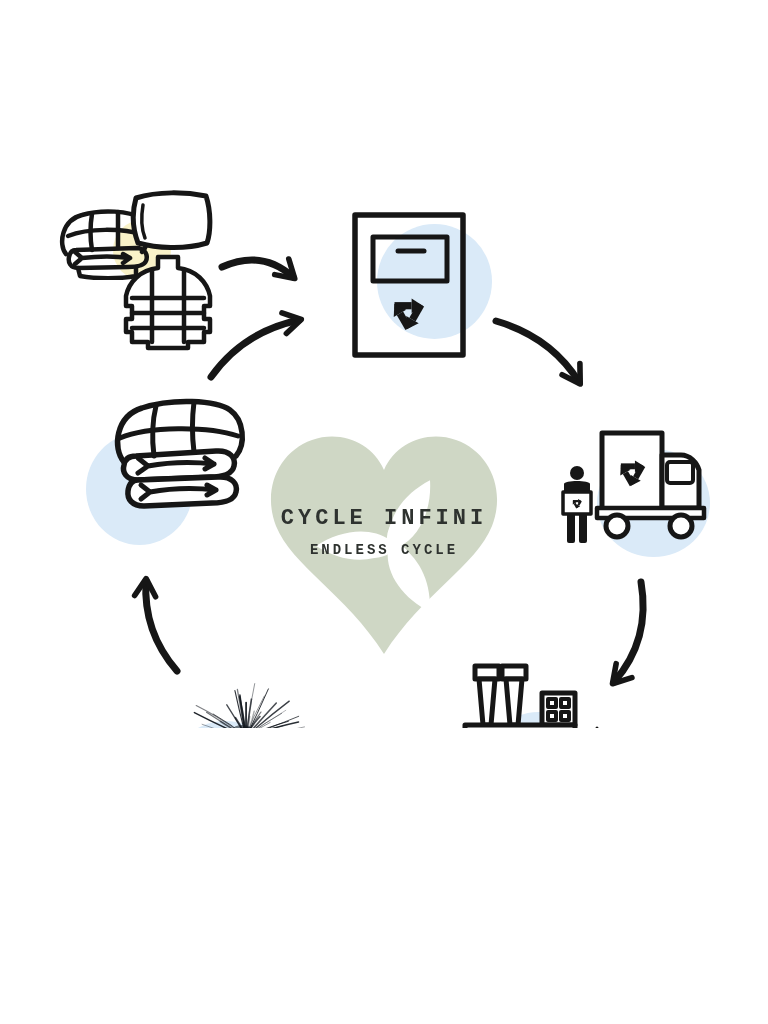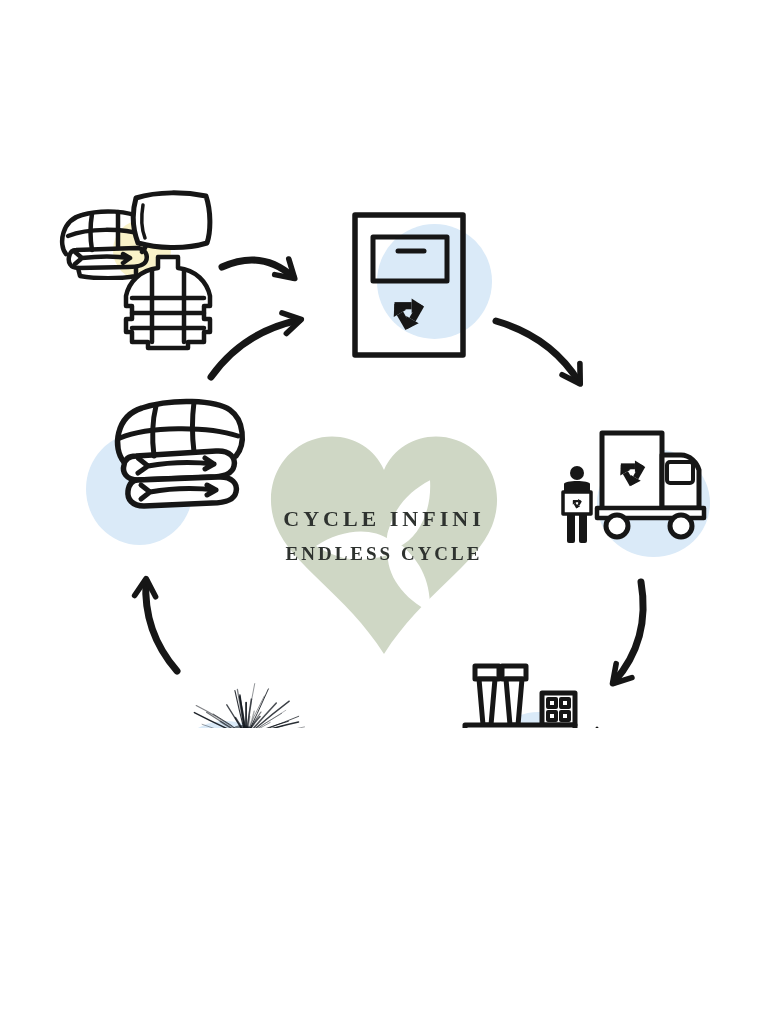--- a/index.html
+++ b/index.html
@@ -1,26 +1,26 @@
 <!DOCTYPE html>
 <html style="--heart-green: #cfd7c5; --text-dark: #2e322f; --blue-circle: #daeaf8; --yellow-circle: #f9f2c8; --bg: #ffffff;"><head>
 <meta charset="utf-8">
 <style>
   html,body{margin:0;padding:0;background:#ffffff;}
   .canvas{position:relative;width:768px;height:728px;background:var(--bg,#fff);overflow:hidden;
-          font-family:Liberation Serif, serif;}
+          font-family:Liberation Mono, monospace;}
   .abs{position:absolute;}
   .circle{position:absolute;border-radius:50%;}
   .c-blue{background:var(--blue-circle,#daeaf8);}
   .c-yellow{background:var(--yellow-circle,#f9f2c8);}
   .heart-text{position:absolute;left:258px;top:428px;width:252px;height:235px;
               display:flex;flex-direction:column;align-items:center;pointer-events:none;}
   .title{margin-top:78px;font-size:22px;font-weight:700;letter-spacing:4px;
          color:var(--text-dark,#2e322f);white-space:nowrap;}
-  .subtitle{margin-top:11px;font-size:19px;font-weight:700;letter-spacing:3px;
+  .subtitle{margin-top:11px;font-size:14px;font-weight:700;letter-spacing:3px;
             color:var(--text-dark,#2e322f);white-space:nowrap;}
   svg{display:block;}
   .ln{stroke:#161616;fill:none;stroke-linecap:round;stroke-linejoin:round;}
   .lnw{stroke:#161616;fill:#ffffff;stroke-linecap:round;stroke-linejoin:round;}
   .fill{fill:#161616;stroke:none;}
 </style>
 </head>
 <body>
 
 <div class="canvas">

